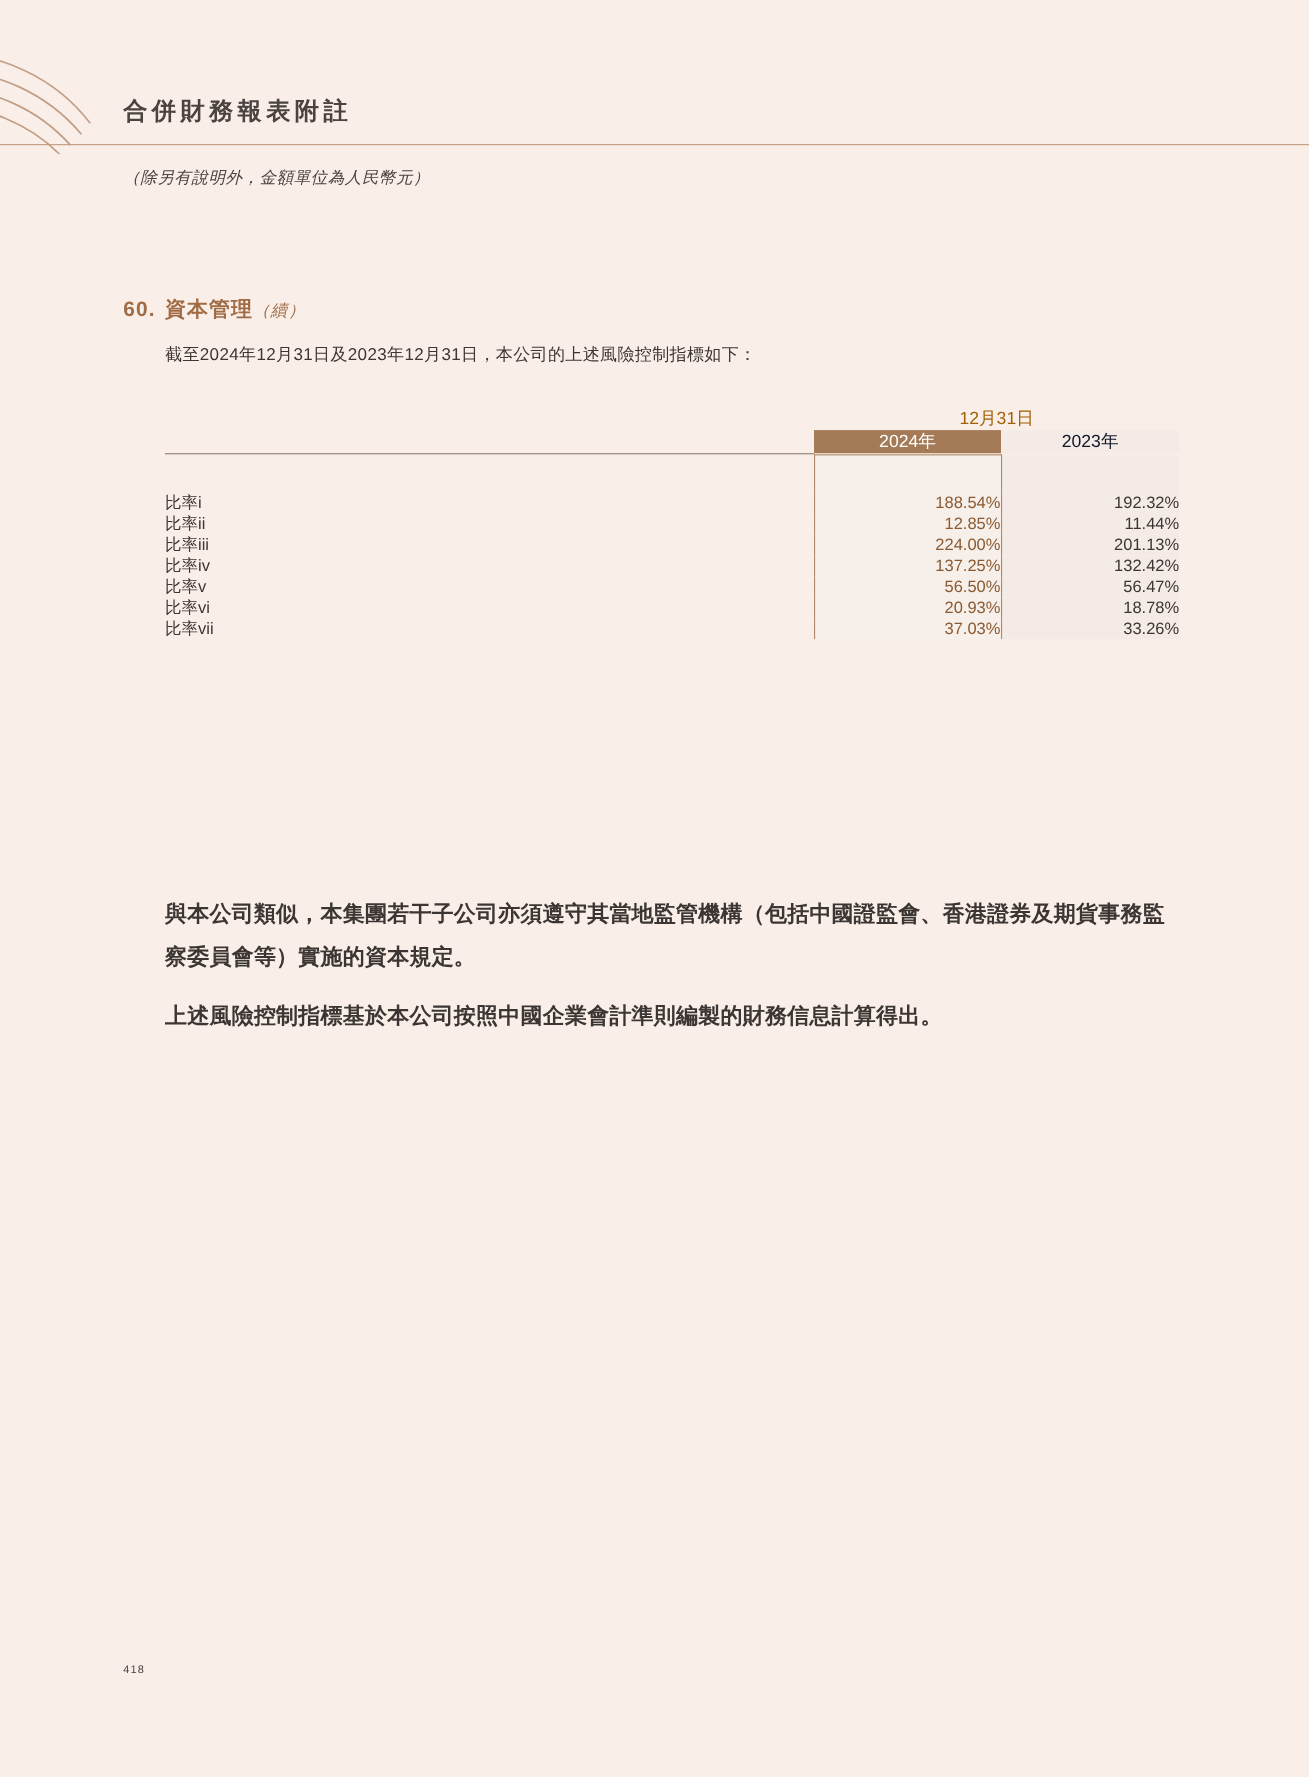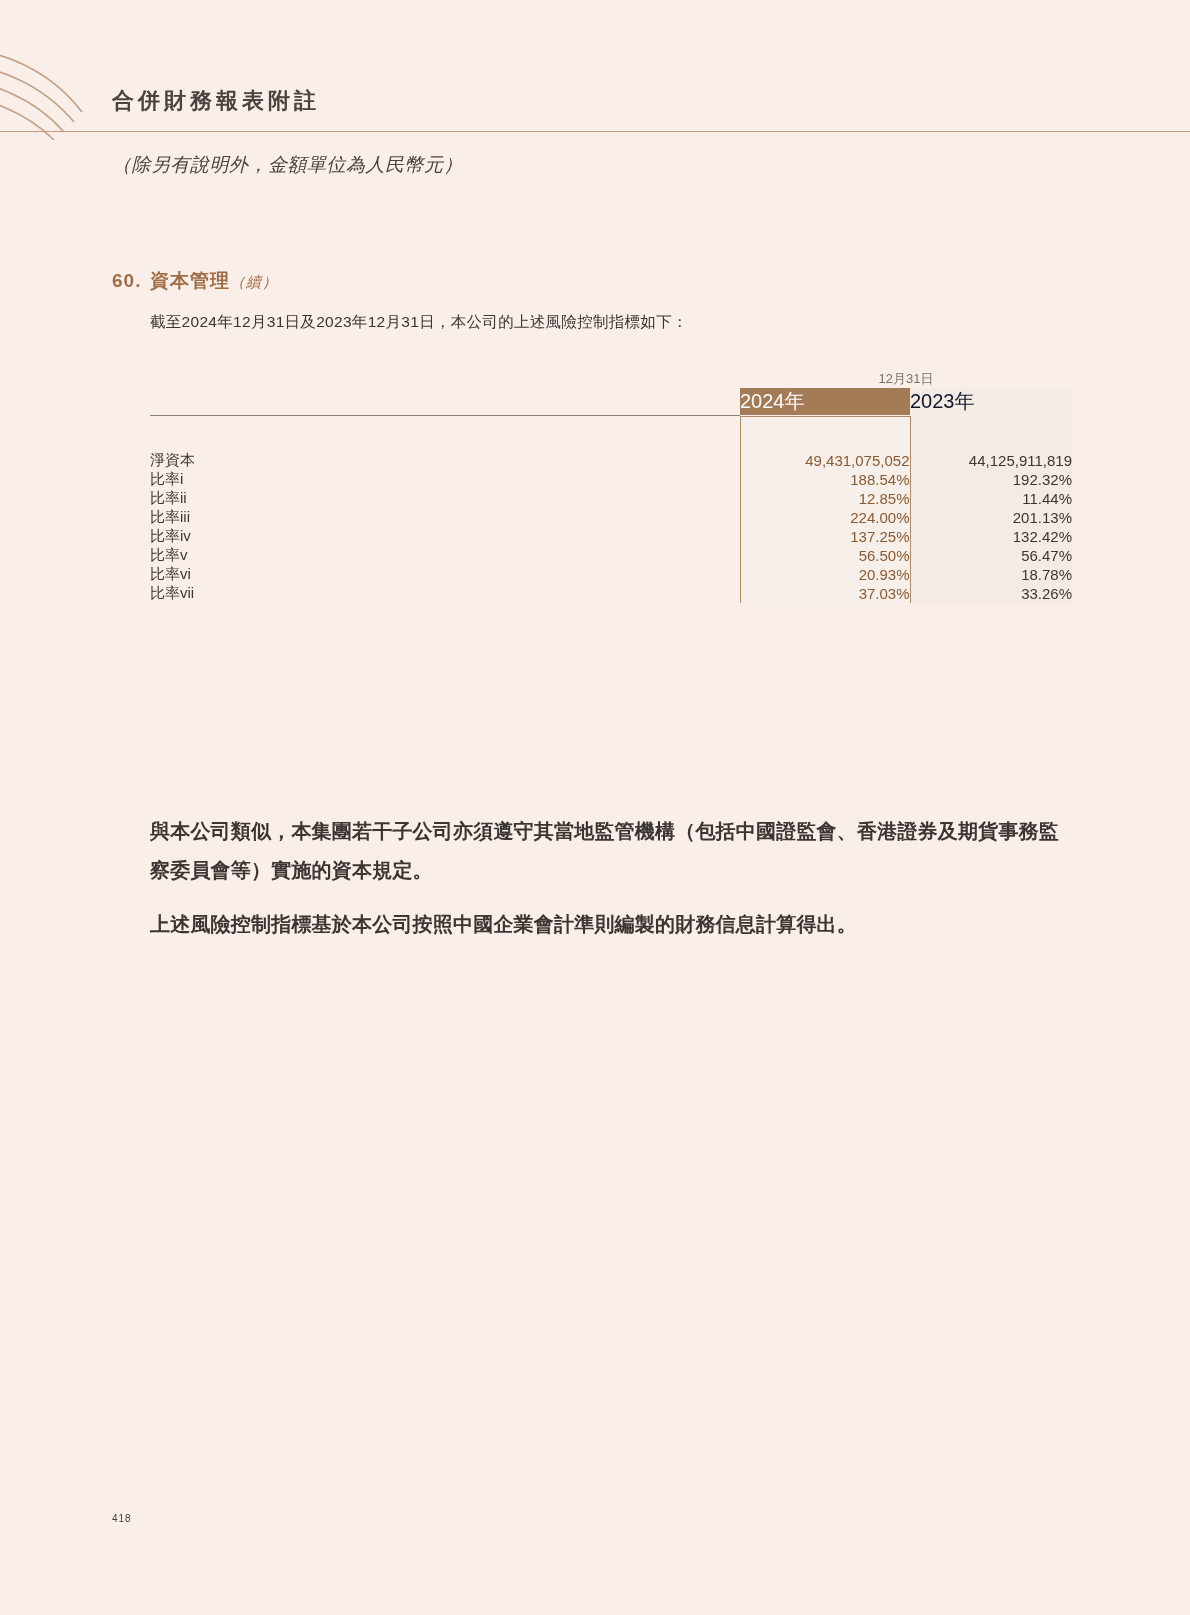--- a/index.html
+++ b/index.html
@@ -47,21 +47,21 @@
     left: 0;
     top: 131px;
     width: 1190px;
     height: 1px;
     background: #c29a7c;
   }
   .header-note {
     position: absolute;
     left: 112px;
     top: 152px;
-    font-size: 19px;
+    font-size: 15px;
     font-style: italic;
     color: #4a4340;
     letter-spacing: 0.5px;
   }
 
   
   .section-head {
     position: absolute;
     left: 112px;
     top: 268px;
@@ -104,28 +104,28 @@
   table.fin td, table.fin th {
     padding: 0;
     font-weight: normal;
   }
   .col-label { width: 590px; }
   .col-2024  { width: 170px; }
   .col-2023  { width: 162px; }
 
   .top-span {
     text-align: center;
-    font-size: 13px;
-    font-weight: bold;
-    color: #737373;
+    font-size: 16px;
+    font-weight: bold;
+    color: #a16207;
     padding-bottom: 8px;
   }
   .hdr-cell {
-    text-align: left;
-    font-size: 20px;
+    text-align: center;
+    font-size: 16px;
     padding: 9px 14px 9px 0;
   }
   .hdr-2024 {
     background: #a57b57;
     color: #ffffff;
     font-weight: bold;
   }
   .hdr-2023 {
     background: #f5ebe6;
     color: #0f172a;
@@ -236,25 +236,20 @@
         <td></td>
       </tr>
 
       <tr class="spacer-row first-body">
         <td class="body-label"></td>
         <td class="body-2024"></td>
         <td class="body-2023"></td>
       </tr>
 
       <tr>
-        <td class="body-label">淨資本</td>
-        <td class="body-2024">49,431,075,052</td>
-        <td class="body-2023">44,125,911,819</td>
-      </tr>
-      <tr>
         <td class="body-label">比率i</td>
         <td class="body-2024">188.54%</td>
         <td class="body-2023">192.32%</td>
       </tr>
       <tr>
         <td class="body-label">比率ii</td>
         <td class="body-2024">12.85%</td>
         <td class="body-2023">11.44%</td>
       </tr>
       <tr>

